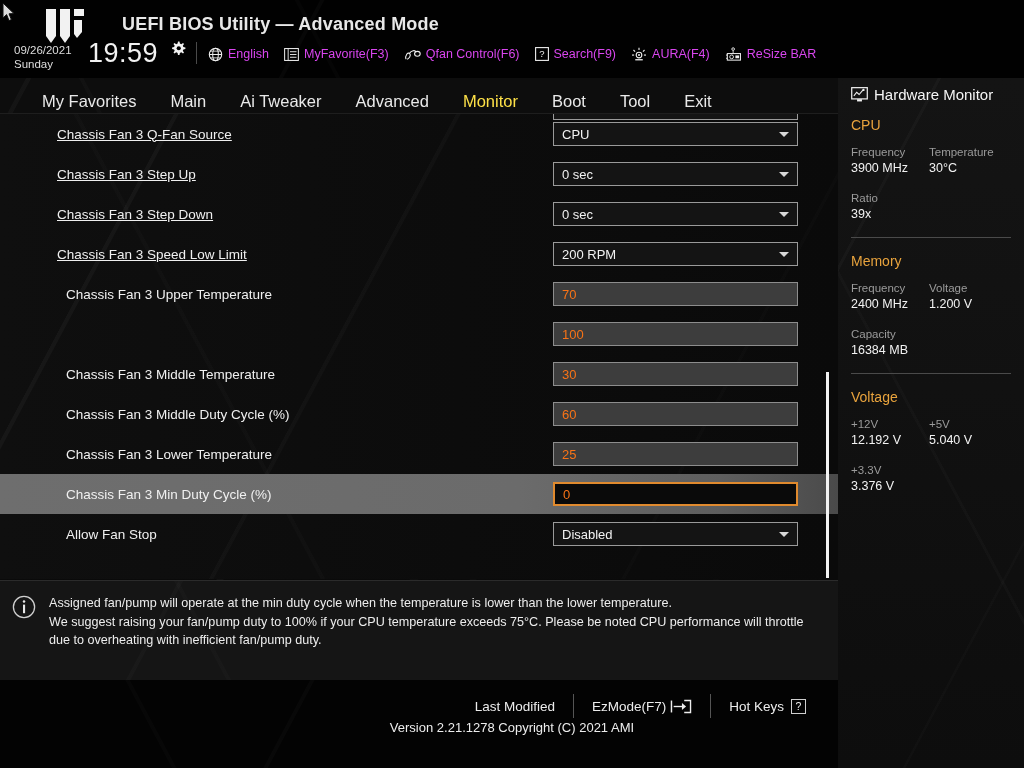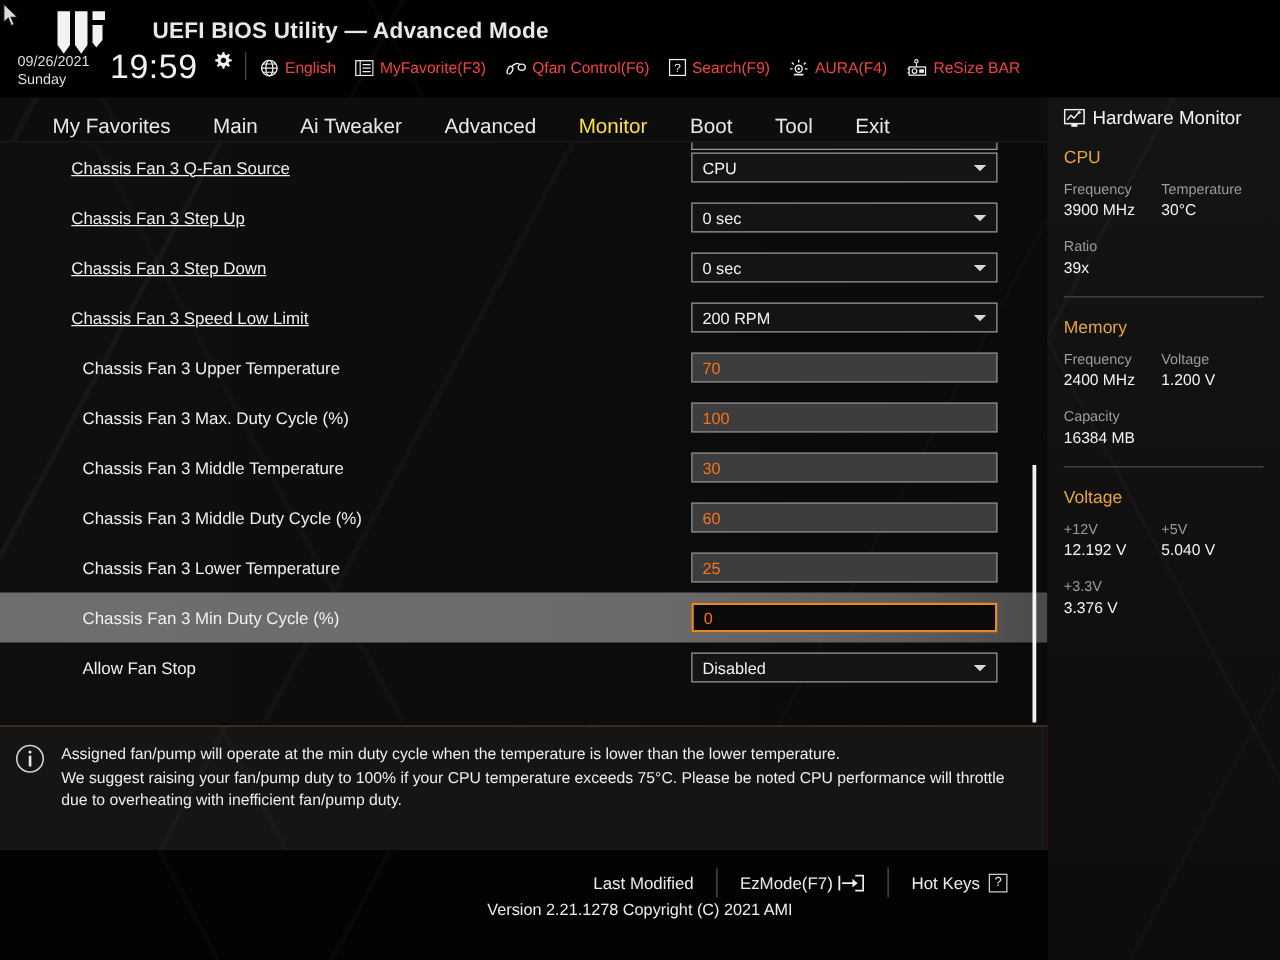--- a/index.html
+++ b/index.html
@@ -37,21 +37,21 @@
   #tuf-logo { position:absolute; left:44px; top:6px; width:48px; height:40px; }
   #title { position:absolute; left:122px; top:14px; font-size:18px; font-weight:bold; color:#e8e8e8; letter-spacing:.2px; }
 
   #datebox { position:absolute; left:14px; top:43px; font-size:11.5px; color:#dedede; line-height:14px; }
   #clock { position:absolute; left:88px; top:38px; font-size:27px; color:#f2f2f2; letter-spacing:.5px; line-height:30px; font-weight:300;}
   #clock-gear { position:absolute; left:170px; top:41px; width:16px; height:16px; }
 
   #hdr-sep { position:absolute; left:196px; top:42px; width:1px; height:22px; background:#4a4a4a; }
 
   #hdr-tools { position:absolute; left:208px; top:44px; height:20px; display:flex; align-items:center; gap:15px; }
-  .tool { display:flex; align-items:center; gap:5px; font-size:12.5px; color:#ef4444; white-space:nowrap; cursor:pointer; }
+  .tool { display:flex; align-items:center; gap:5px; font-size:12.5px; color:#d946ef; white-space:nowrap; cursor:pointer; }
   .tool svg { display:block; }
 
   
   #navbar { position:absolute; left:0; top:78px; width:838px; height:36px; background:#0d0d0d; overflow:hidden; }
   #navbar .nav-tex {
     position:absolute; inset:0;
     background:
       linear-gradient(118deg, transparent 0 3%, rgba(255,255,255,.03) 3.1% 3.6%, transparent 3.7% 100%),
       linear-gradient(-118deg, transparent 0 88%, rgba(255,255,255,.02) 88.1% 88.5%, transparent 88.6% 100%),
       #0d0d0d;
@@ -100,21 +100,21 @@
   .partial-combo {
     position:absolute; left:553px; top:-16px; width:245px; height:22px;
     border:1px solid #9a9a9a; border-top:none; background:#141414;
   }
 
   
   #scroll-track { position:absolute; left:826px; top:114px; width:4px; height:465px; background:transparent; }
   #scroll-thumb { position:absolute; left:826px; top:372px; width:3px; height:206px; background:#f2f2f2; cursor:pointer; }
 
   
-  #helpbar { position:absolute; left:0; top:580px; width:838px; height:100px; background:#c2410c; overflow:hidden; border-top:1px solid #2b2b2b;}
+  #helpbar { position:absolute; left:0; top:580px; width:838px; height:100px; background:#0c4a6e; overflow:hidden; border-top:1px solid #2b2b2b;}
   #helpbar .help-tex {
     position:absolute; inset:0;
     background:
       linear-gradient(118deg, transparent 0 20%, rgba(255,255,255,.02) 20.1% 20.5%, transparent 20.6% 100%),
       linear-gradient(-118deg, transparent 0 74%, rgba(255,255,255,.015) 74.1% 74.5%, transparent 74.6% 100%),
       #151515;
   }
   #info-icon { position:absolute; left:12px; top:14px; width:24px; height:24px; }
   #help-text { position:absolute; left:49px; top:13px; width:770px; font-size:12.6px; line-height:18.6px; color:#ededed; }
 
@@ -314,21 +314,20 @@
         </div>
         <div class="row">
           <div class="label lvl2">Chassis Fan 3 Upper Temperature</div>
           <div class="ctrl">
             <div class="txtbox">
               <span class="val">70</span>
             </div>
           </div>
         </div>
         <div class="row">
-          <div class="label lvl2">Chassis Fan 3 Max. Duty Cycle (%)</div>
           <div class="ctrl">
             <div class="txtbox">
               <span class="val">100</span>
             </div>
           </div>
         </div>
         <div class="row">
           <div class="label lvl2">Chassis Fan 3 Middle Temperature</div>
           <div class="ctrl">
             <div class="txtbox">

